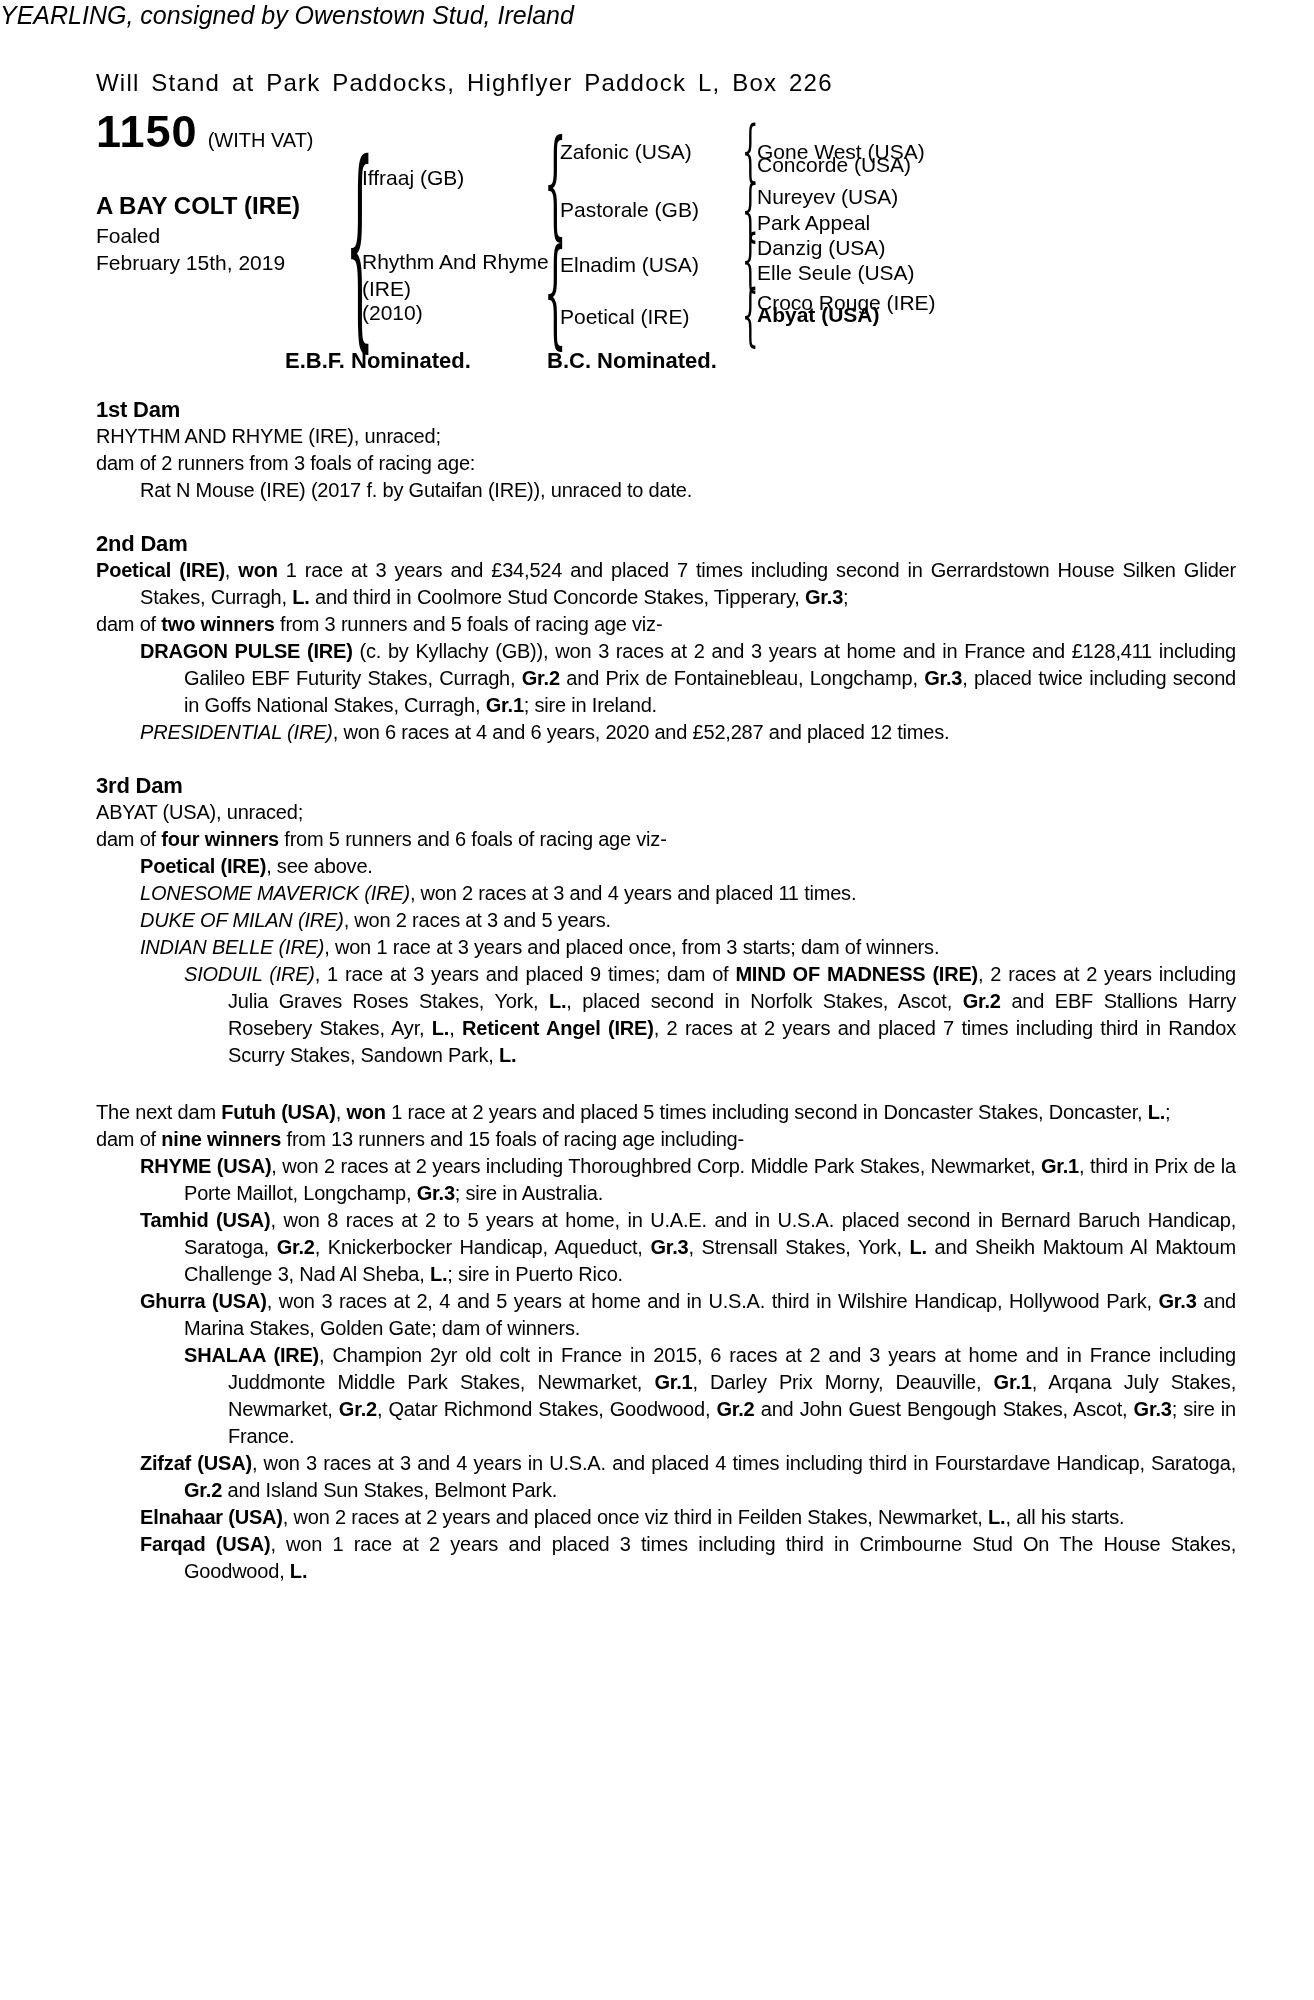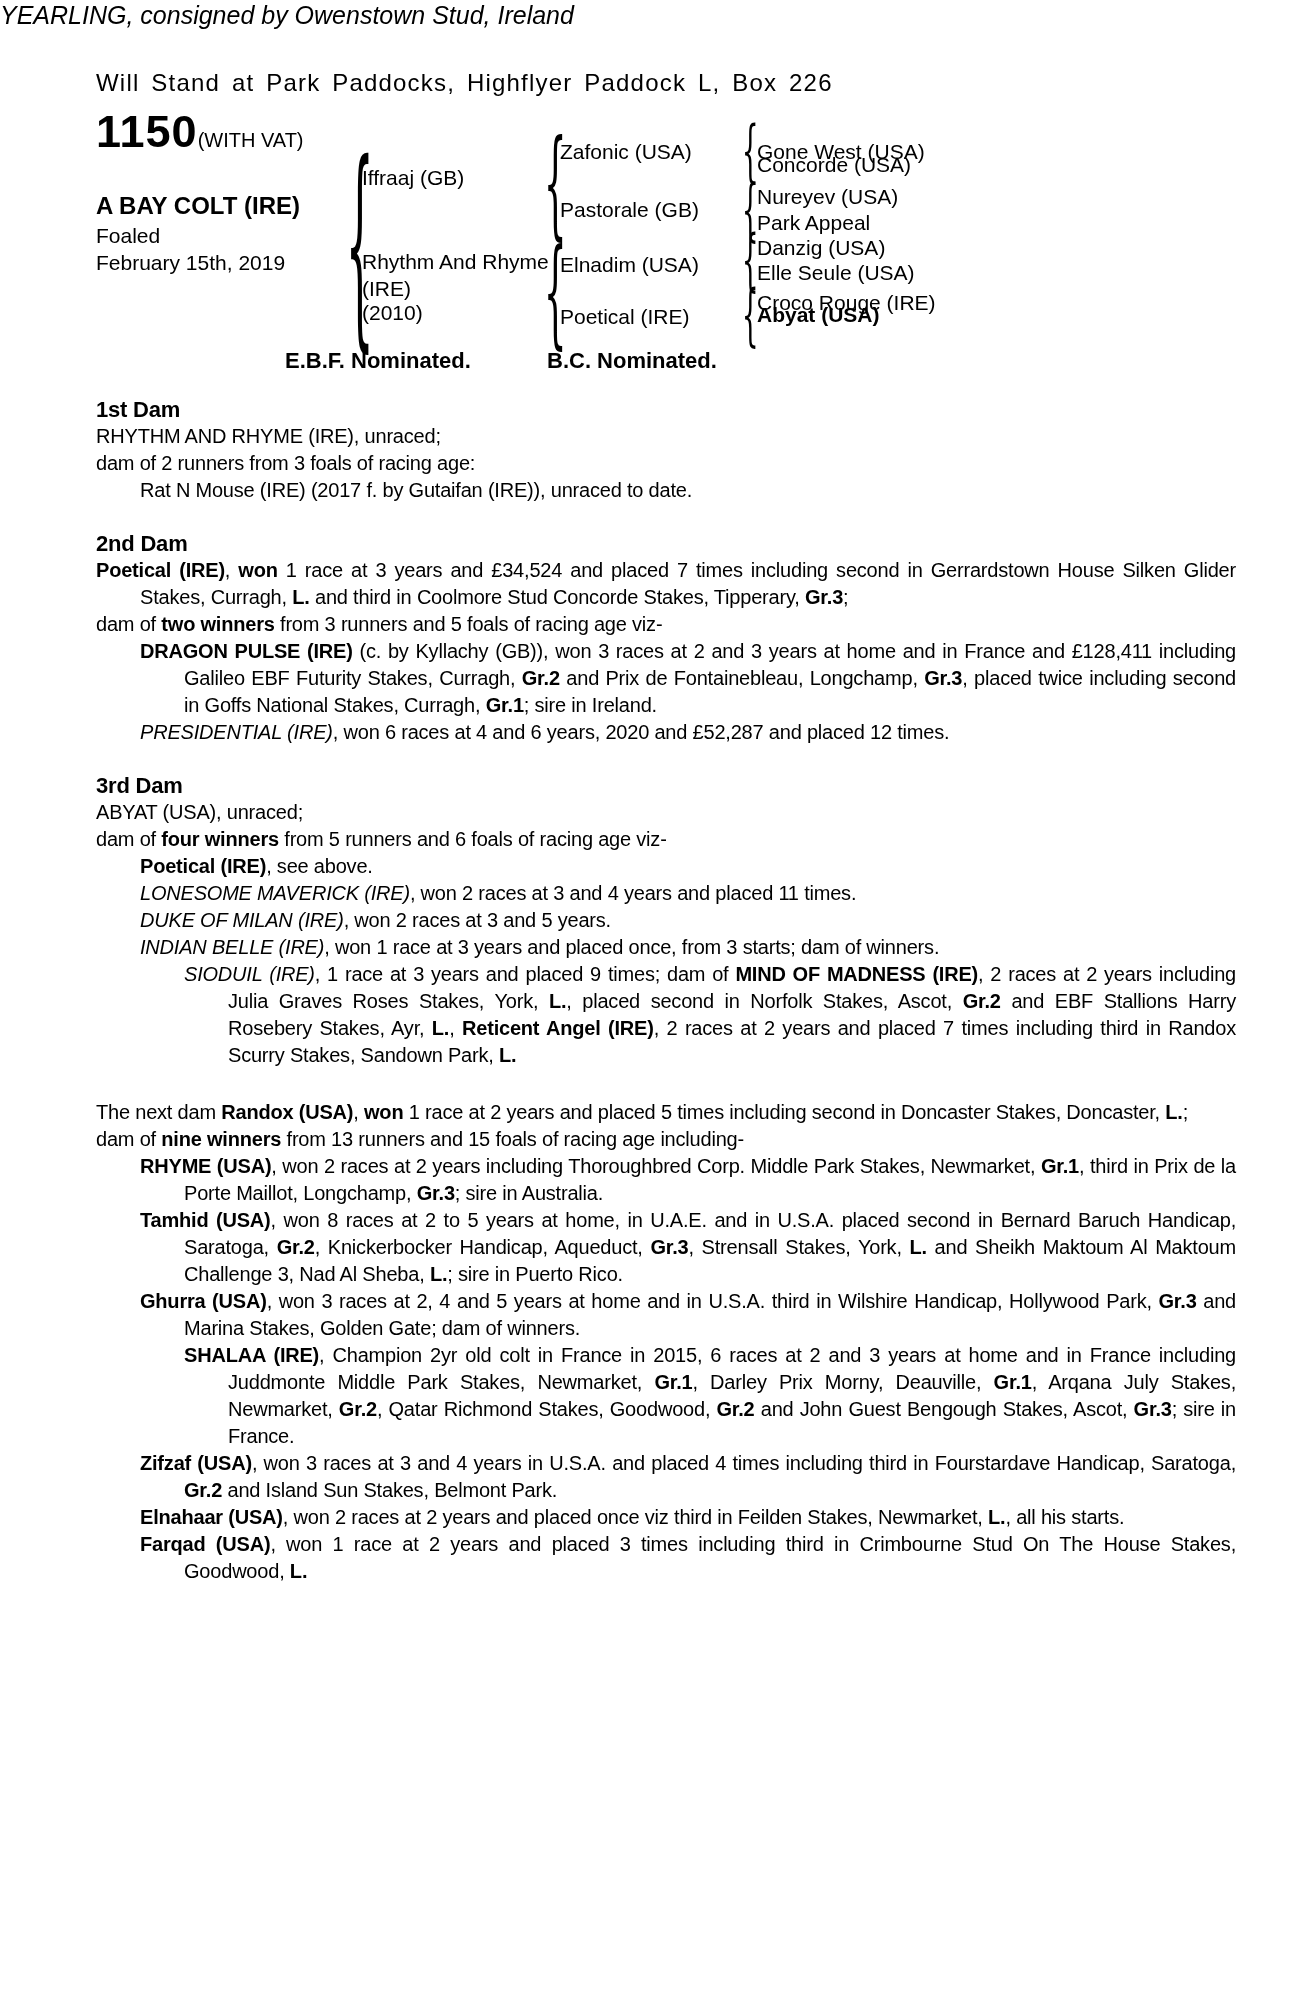--- a/index.html
+++ b/index.html
@@ -12,21 +12,21 @@
   .title{
     text-align:left;font-style:italic;
     font-size:25px;line-height:30px;
   }
   .stand{
     margin:38px 0 0 96px;font-weight:normal;font-size:24px;line-height:30px;
     letter-spacing:1.2px;word-spacing:4px;
   }
   .pedigree{position:relative;margin:22px 0 0 96px;width:1140px;height:260px;font-size:21px;}
   .pedigree .abs{position:absolute;white-space:nowrap;line-height:24px;}
-  .lotrow{display:flex;align-items:baseline;}
+  .lotrow{display:flex;align-items:baseline;gap:10px;}
   .lotnum{font-weight:bold;font-size:45px;letter-spacing:1px;}
   .vat{font-size:20px;}
   .desc{font-weight:bold;font-size:24px;}
   .brace{
     position:absolute;font-family:"DejaVu Serif",serif;font-weight:400;
     transform-origin:center center;line-height:1;color:#000;
   }
   .brace-main{font-size:56px;transform:scale(0.8,3.9);}
   .brace-mid{font-size:48px;transform:scale(0.75,2.45);}
   .brace-sm{font-size:38px;transform:scale(0.7,1.75);}
@@ -112,21 +112,21 @@
         <div class="dam-heading">3rd Dam</div>
         <p class="para level0"><span>ABYAT (USA), unraced;</span></p>
         <p class="para level0"><span>dam of </span><span class="b">four winners</span><span> from 5 runners and 6 foals of racing age viz-</span></p>
         <p class="para level1"><span class="b">Poetical (IRE)</span><span>, see above.</span></p>
         <p class="para level1"><span class="i">LONESOME MAVERICK (IRE)</span><span>, won 2 races at 3 and 4 years and placed 11 times.</span></p>
         <p class="para level1"><span class="i">DUKE OF MILAN (IRE)</span><span>, won 2 races at 3 and 5 years.</span></p>
         <p class="para level1"><span class="i">INDIAN BELLE (IRE)</span><span>, won 1 race at 3 years and placed once, from 3 starts; dam of winners.</span></p>
         <p class="para level2"><span class="i">SIODUIL (IRE)</span><span>, 1 race at 3 years and placed 9 times; dam of </span><span class="b">MIND OF MADNESS (IRE)</span><span>, 2 races at 2 years including Julia Graves Roses Stakes, York, </span><span class="b">L.</span><span>, placed second in Norfolk Stakes, Ascot, </span><span class="b">Gr.2</span><span> and EBF Stallions Harry Rosebery Stakes, Ayr, </span><span class="b">L.</span><span>, </span><span class="b">Reticent Angel (IRE)</span><span>, 2 races at 2 years and placed 7 times including third in Randox Scurry Stakes, Sandown Park, </span><span class="b">L.</span></p>
       </section>
       <section class="dam-section gap">
-        <p class="para level0"><span>The next dam </span><span class="b">Randox (USA)</span><span>, </span><span class="b">won</span><span> 1 race at 2 years and placed 5 times including second in Doncaster Stakes, Doncaster, </span><span class="b">L.</span><span>;</span></p>
+        <p class="para level0"><span>The next dam </span><span class="b">Futuh (USA)</span><span>, </span><span class="b">won</span><span> 1 race at 2 years and placed 5 times including second in Doncaster Stakes, Doncaster, </span><span class="b">L.</span><span>;</span></p>
         <p class="para level0"><span>dam of </span><span class="b">nine winners</span><span> from 13 runners and 15 foals of racing age including-</span></p>
         <p class="para level1"><span class="b">RHYME (USA)</span><span>, won 2 races at 2 years including Thoroughbred Corp. Middle Park Stakes, Newmarket, </span><span class="b">Gr.1</span><span>, third in Prix de la Porte Maillot, Longchamp, </span><span class="b">Gr.3</span><span>; sire in Australia.</span></p>
         <p class="para level1"><span class="b">Tamhid (USA)</span><span>, won 8 races at 2 to 5 years at home, in U.A.E. and in U.S.A. placed second in Bernard Baruch Handicap, Saratoga, </span><span class="b">Gr.2</span><span>, Knickerbocker Handicap, Aqueduct, </span><span class="b">Gr.3</span><span>, Strensall Stakes, York, </span><span class="b">L.</span><span> and Sheikh Maktoum Al Maktoum Challenge 3, Nad Al Sheba, </span><span class="b">L.</span><span>; sire in Puerto Rico.</span></p>
         <p class="para level1"><span class="b">Ghurra (USA)</span><span>, won 3 races at 2, 4 and 5 years at home and in U.S.A. third in Wilshire Handicap, Hollywood Park, </span><span class="b">Gr.3</span><span> and Marina Stakes, Golden Gate; dam of winners.</span></p>
         <p class="para level2"><span class="b">SHALAA (IRE)</span><span>, Champion 2yr old colt in France in 2015, 6 races at 2 and 3 years at home and in France including Juddmonte Middle Park Stakes, Newmarket, </span><span class="b">Gr.1</span><span>, Darley Prix Morny, Deauville, </span><span class="b">Gr.1</span><span>, Arqana July Stakes, Newmarket, </span><span class="b">Gr.2</span><span>, Qatar Richmond Stakes, Goodwood, </span><span class="b">Gr.2</span><span> and John Guest Bengough Stakes, Ascot, </span><span class="b">Gr.3</span><span>; sire in France.</span></p>
         <p class="para level1"><span class="b">Zifzaf (USA)</span><span>, won 3 races at 3 and 4 years in U.S.A. and placed 4 times including third in Fourstardave Handicap, Saratoga, </span><span class="b">Gr.2</span><span> and Island Sun Stakes, Belmont Park.</span></p>
         <p class="para level1"><span class="b">Elnahaar (USA)</span><span>, won 2 races at 2 years and placed once viz third in Feilden Stakes, Newmarket, </span><span class="b">L.</span><span>, all his starts.</span></p>
         <p class="para level1"><span class="b">Farqad (USA)</span><span>, won 1 race at 2 years and placed 3 times including third in Crimbourne Stud On The House Stakes, Goodwood, </span><span class="b">L.</span></p>
       </section>
     </div>

